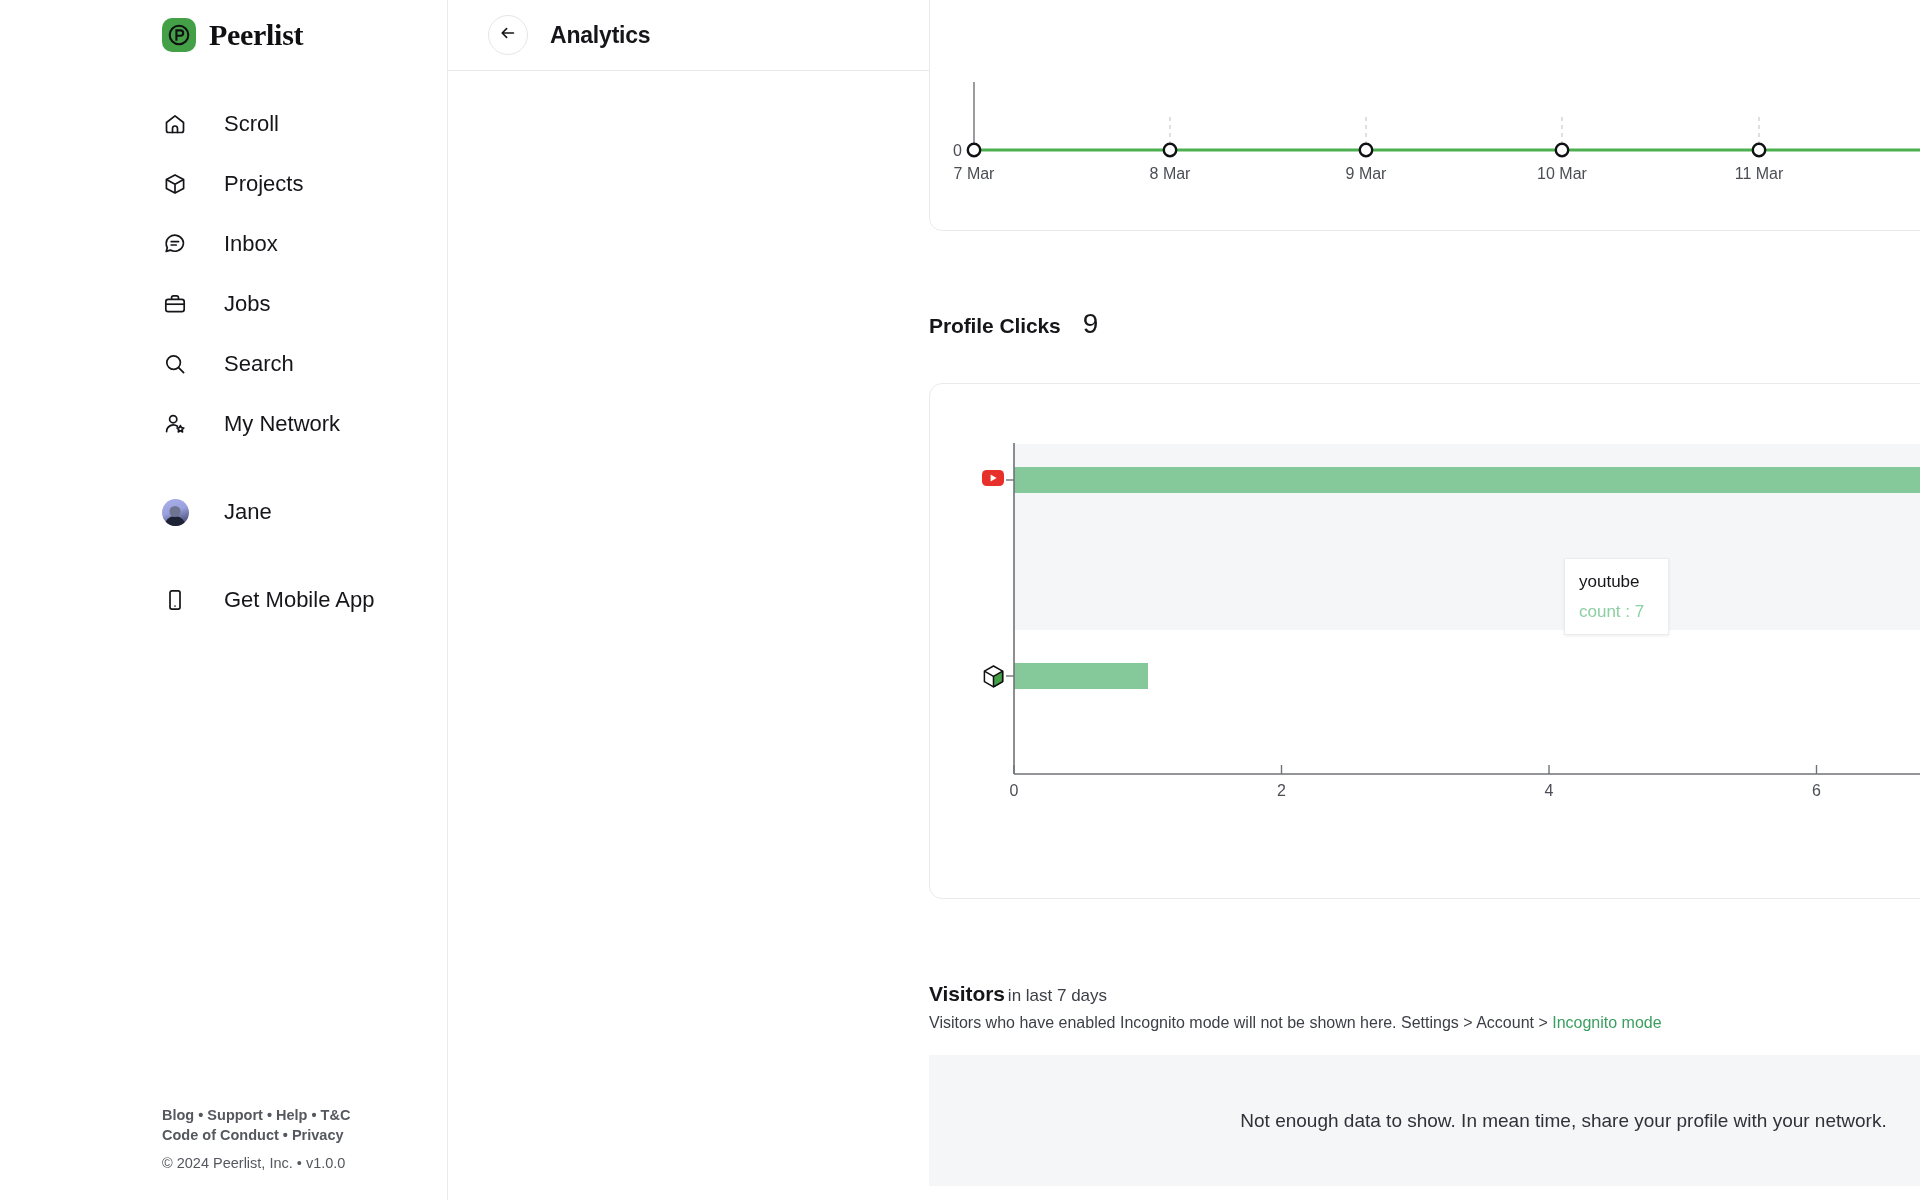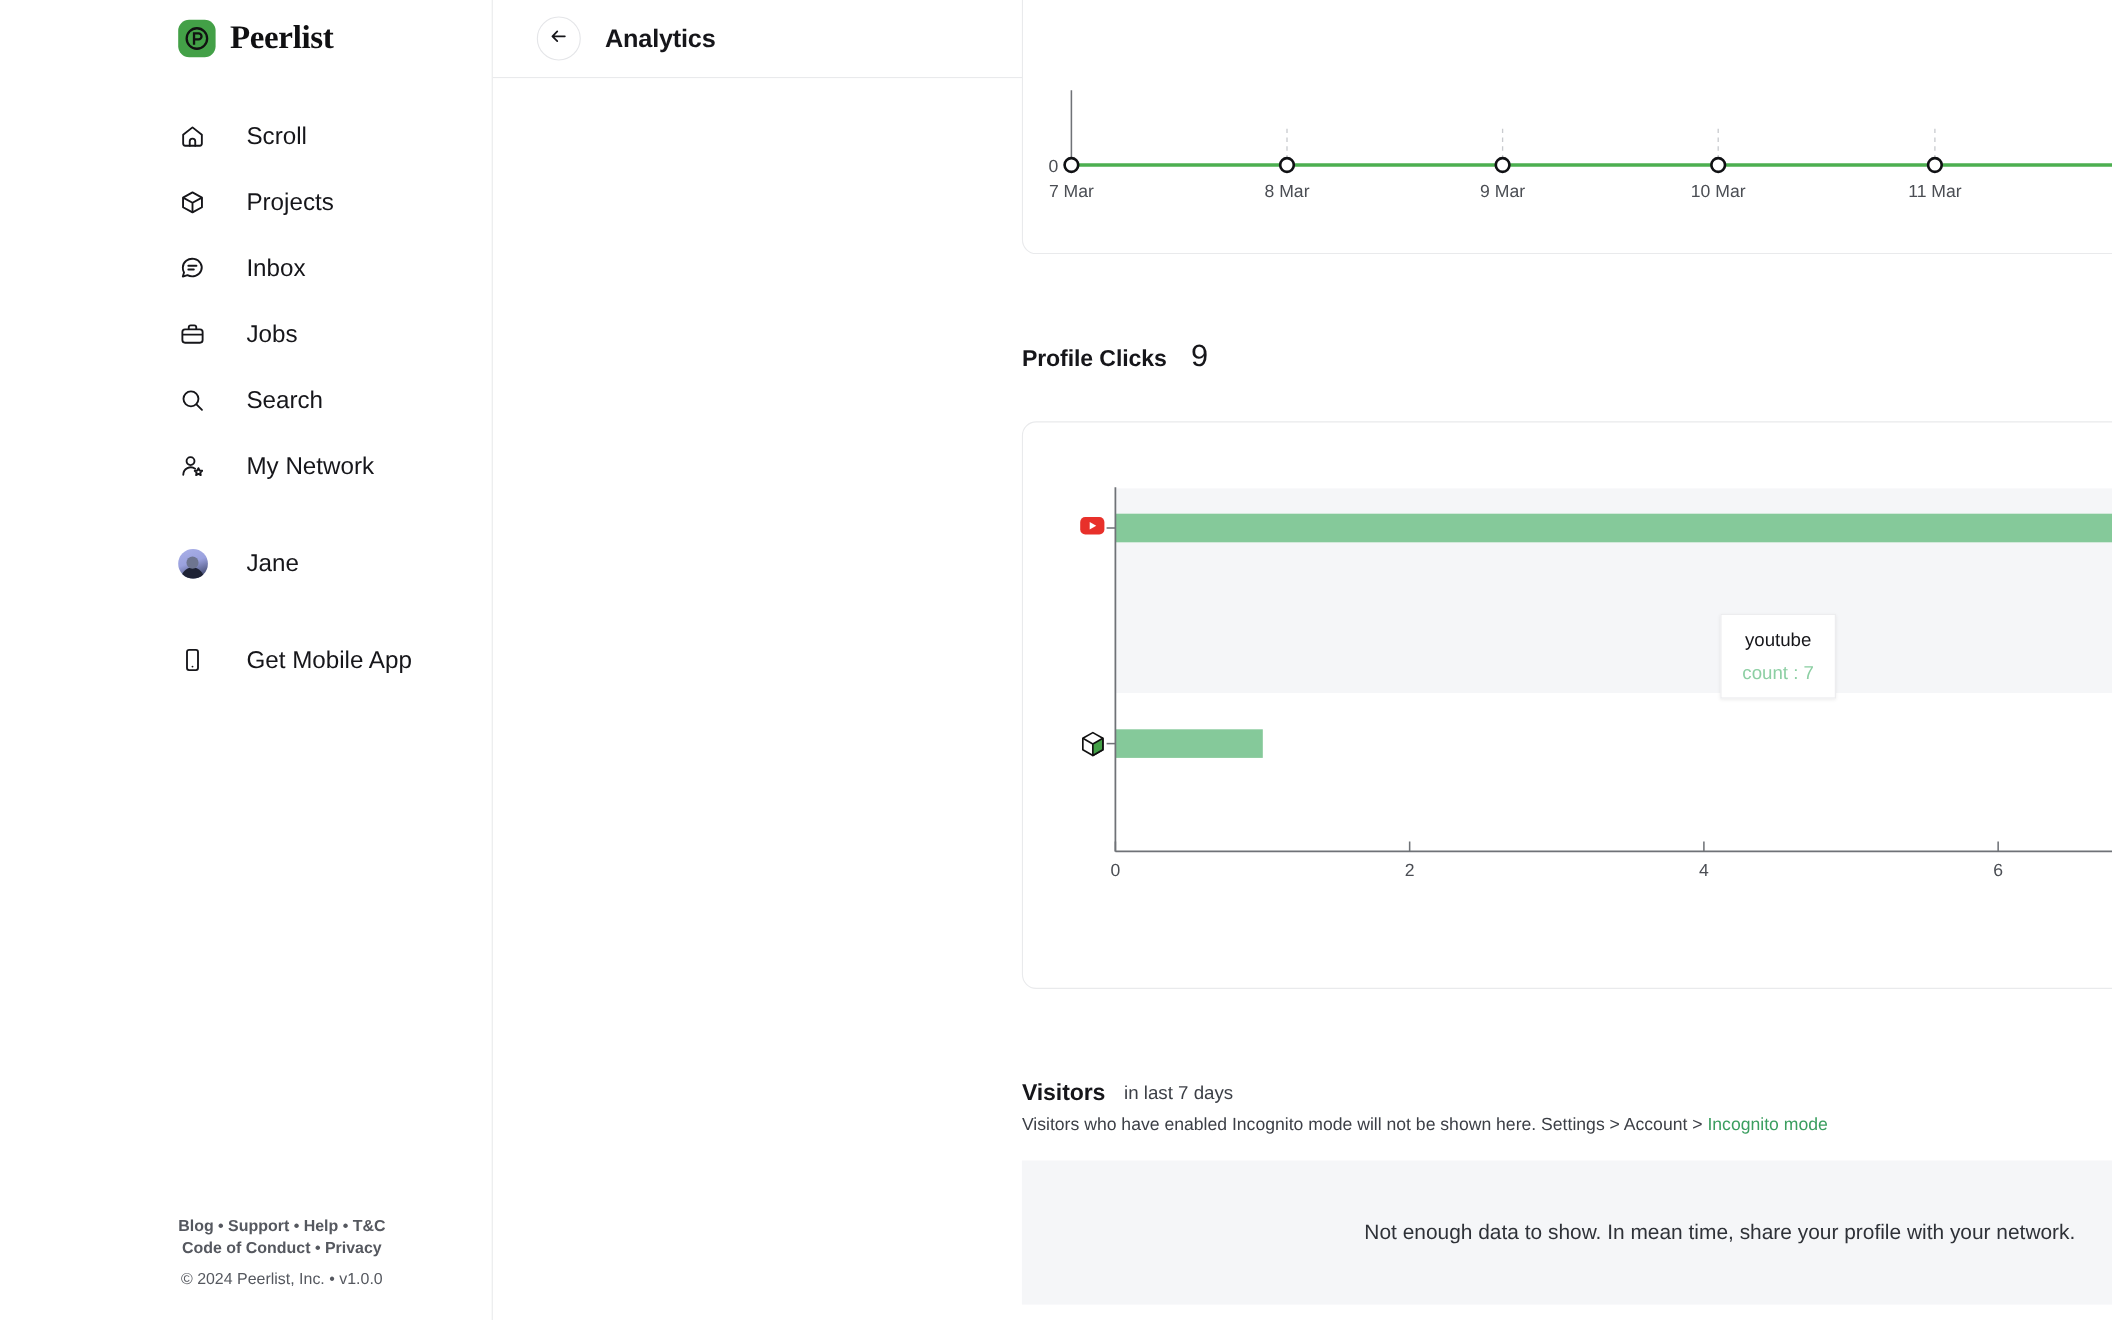--- a/index.html
+++ b/index.html
@@ -55,21 +55,21 @@
     background: #6e7590; transform: translateX(-50%);
   }
   .avatar-sm::before {
     content: ""; position: absolute; left: 50%; bottom: -2px;
     width: 21px; height: 12px; border-radius: 11px 11px 0 0;
     background: #1e2235; transform: translateX(-50%);
   }
 
   .sidebar-footer {
     position: absolute; left: 162px; bottom: 27px;
-    font-size: 14.5px; line-height: 20px; color: #55585f; text-align: center;
+    font-size: 14.5px; line-height: 20px; color: #55585f;
   }
   .sidebar-footer .links { font-weight: 700; }
   .sidebar-footer .copy { margin-top: 8px; font-weight: 400; color: #55585f; }
 
   
   .main { flex: 1 1 auto; position: relative; height: 1200px; }
 
   .topbar {
     height: 71px; width: 1278px;
     border-bottom: 1px solid #e9eaec;
@@ -134,29 +134,28 @@
     position: absolute; left: 481px; top: 312px;
     width: 1269px; height: 516px;
   }
 
   .tooltip {
     position: absolute; left: 1116px; top: 487px;
     width: 105px; height: 77px;
     background: #fff; border: 1px solid #ebecee;
     box-shadow: 0 1px 3px rgba(0,0,0,.07);
     padding: 12px 14px;
-    text-align: center;
   }
   .tooltip .t1 { font-size: 17px; color: #16161a; line-height: 22px; }
   .tooltip .t2 { font-size: 17px; color: #8ccfa3; margin-top: 9px; }
 
   
   .visitors-head {
     position: absolute; left: 481px; top: 911px;
-    display: flex; align-items: center; gap: 17px;
+    display: flex; align-items: flex-end; gap: 3px;
   }
   .visitors-head .h { font-size: 21px; font-weight: 700; letter-spacing: -0.1px; }
   .visitors-head .s { font-size: 17px; color: #3c3f46; }
   .visitors-note {
     position: absolute; left: 481px; top: 943px;
     font-size: 16px; color: #3c3f46;
   }
   .visitors-note .lnk { color: #3a9e5f; cursor: pointer; }
 
   .empty-box {

